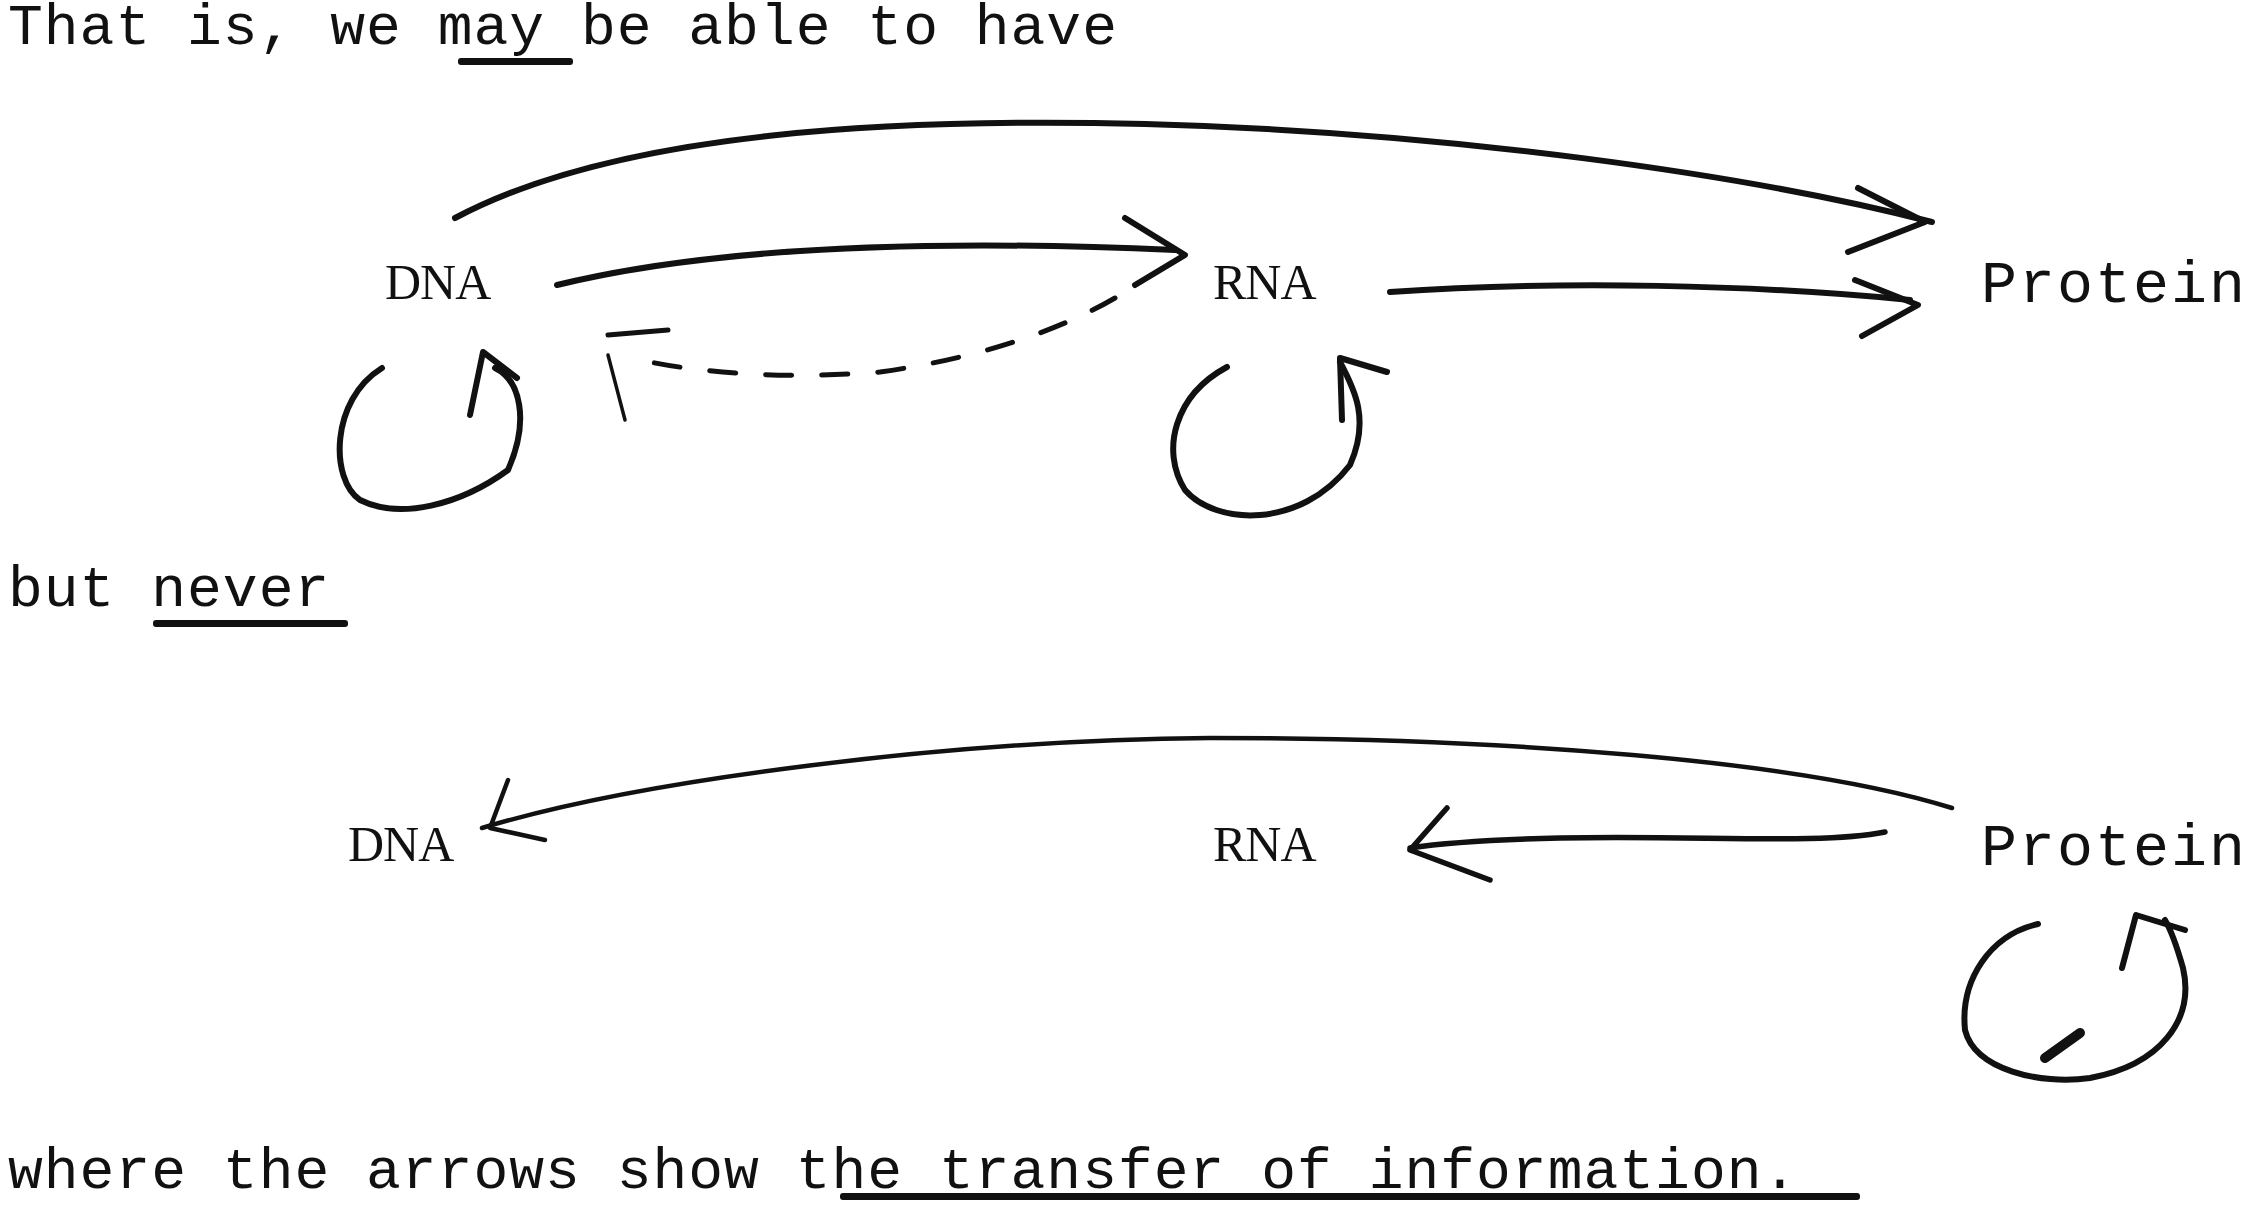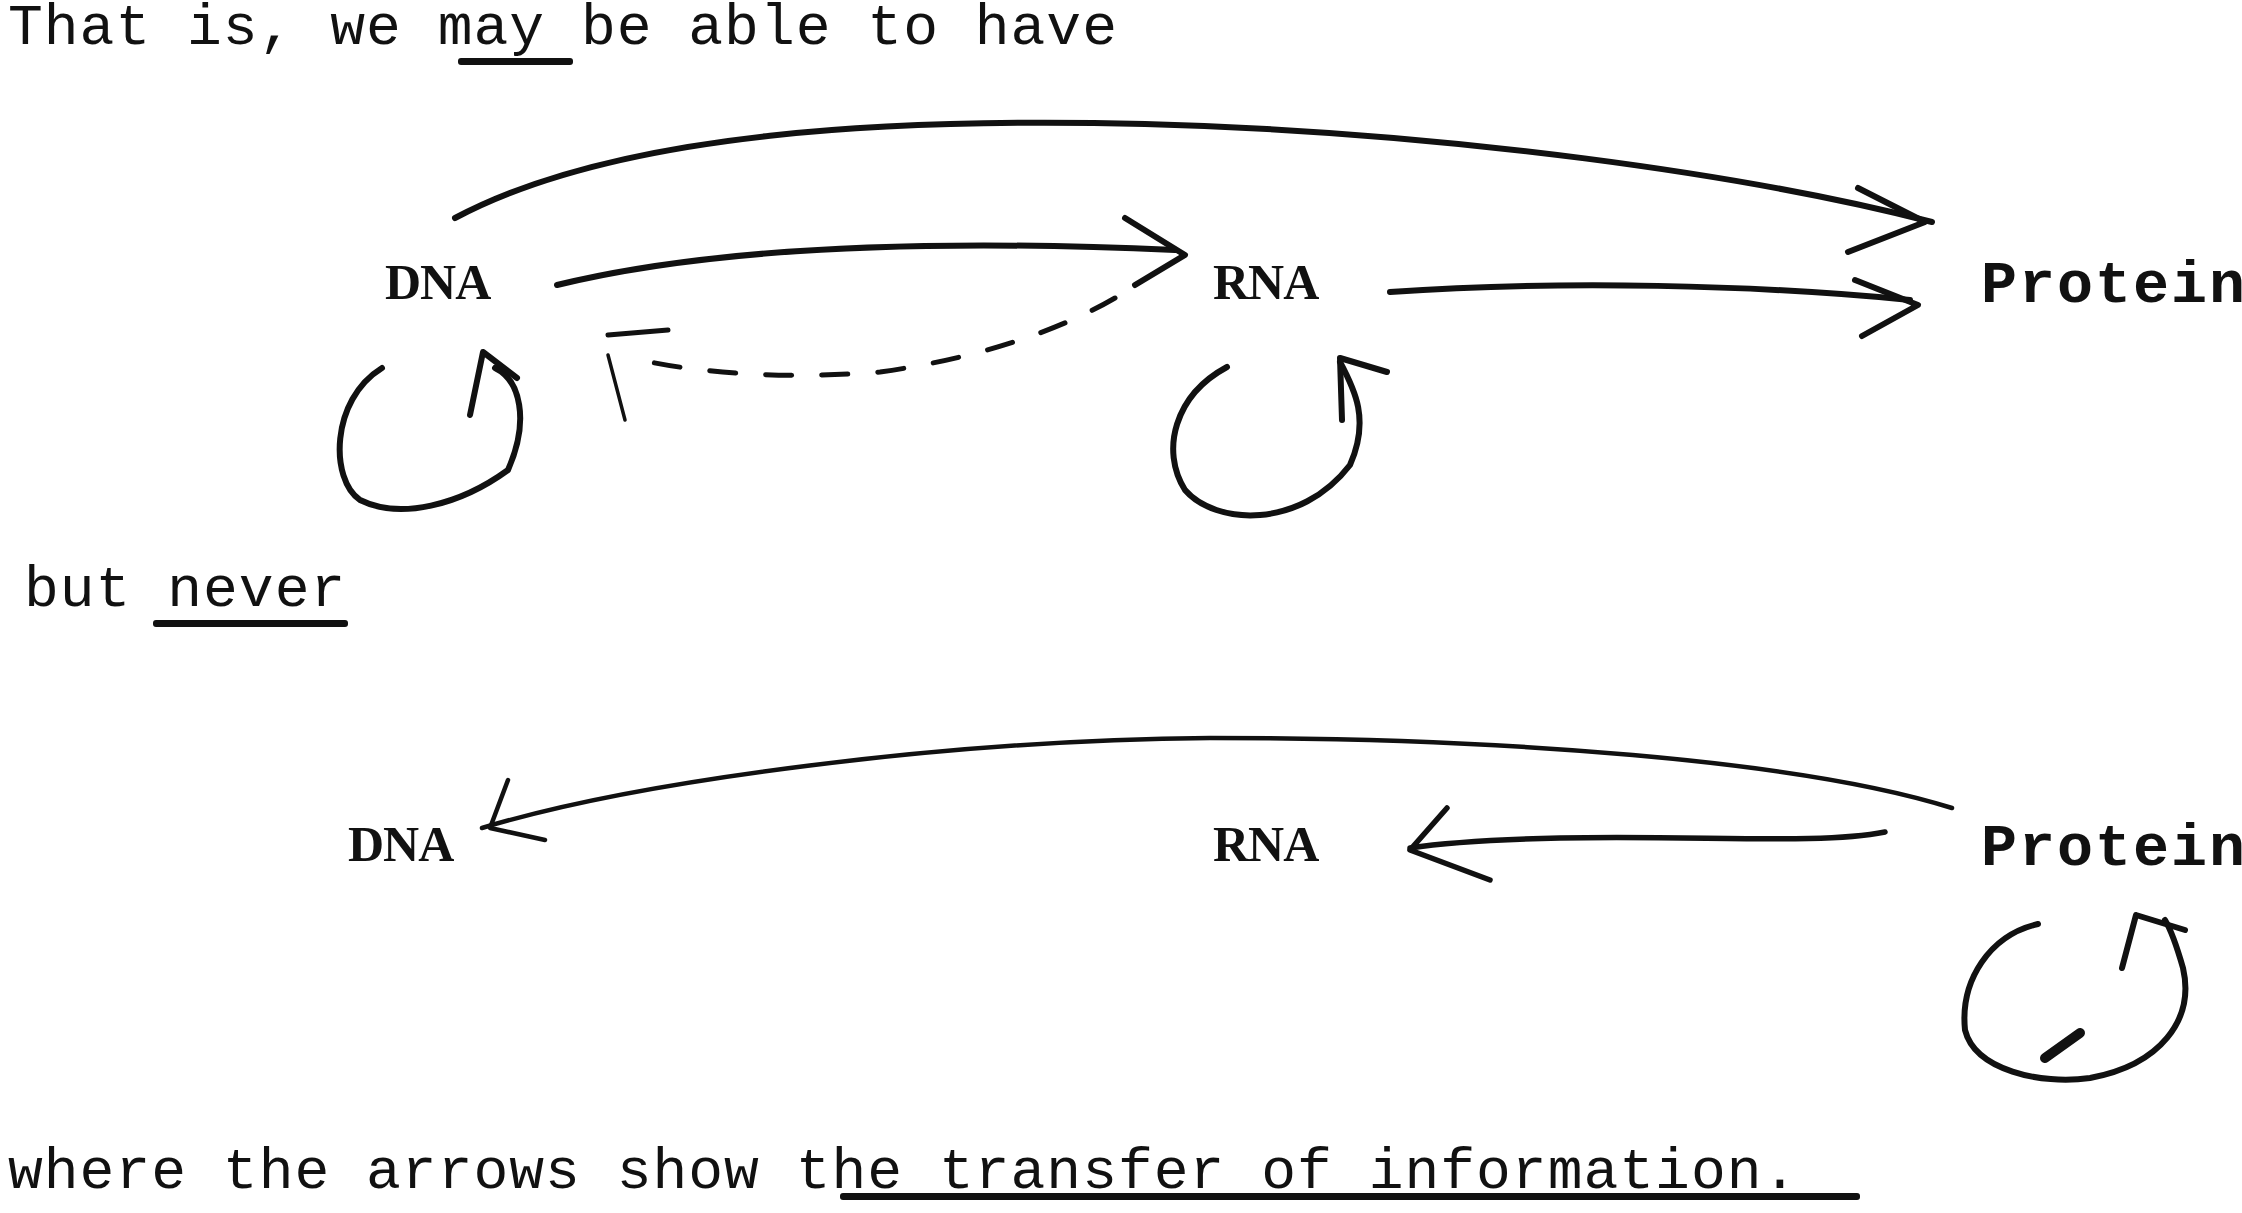--- a/index.html
+++ b/index.html
@@ -1,35 +1,35 @@
 <!DOCTYPE html>
 <html><head>
 <meta charset="utf-8">
 <style>
   html, body { margin:0; padding:0; background:#ffffff; }
   body { width:2242px; height:1213px; position:relative; overflow:hidden; }
   .tw { position:absolute; font-family:"Liberation Mono","DejaVu Sans Mono",monospace; color:#111; white-space:pre; letter-spacing:1px; }
   .line { font-size:58px; font-weight:normal; }
-  .node { font-family:"Liberation Serif","DejaVu Serif",serif; font-weight:bold; font-size:50px; color:#111; position:absolute; letter-spacing:-1px;text-align:right; }
+  .node { font-family:"Liberation Serif","DejaVu Serif",serif; font-weight:normal; font-size:50px; color:#111; position:absolute; letter-spacing:-1px;text-align:right; }
   .node.protein { font-family:"Liberation Mono","DejaVu Sans Mono",monospace; font-size:60px; letter-spacing:2px;margin-left:16px; }
   .ul { position:absolute; height:7px; background:#111; border-radius:3px; }
   svg.arrows { position:absolute; left:0; top:0; }
   svg.arrows path { fill:none; stroke:#111; stroke-linecap:round; stroke-linejoin:round; }
 </style>
 </head>
 <body>
 
 <div class="tw line" style="left:8px; top:-4px;"><span>That is, we </span><span>may</span><span> be able to have</span></div>
 <div class="ul" style="left:458px; top:58px; width:115px;"></div>
 
 <div class="node" style="left:385px; top:253px;">DNA</div>
 <div class="node" style="left:1213px; top:253px;">RNA</div>
 <div class="node protein" style="left:1965px; top:252px;">Protein</div>
 
-<div class="tw line" style="left:24px; top:558px;"><span>but </span><span>never</span></div>
+<div class="tw line" style="left:8px; top:558px;"><span>but </span><span>never</span></div>
 <div class="ul" style="left:153px; top:620px; width:195px;"></div>
 
 <div class="node" style="left:348px; top:815px;">DNA</div>
 <div class="node" style="left:1213px; top:815px;">RNA</div>
 <div class="node protein" style="left:1965px; top:815px;">Protein</div>
 
 <div class="tw line" style="left:8px; top:1120px;margin-top:20px;"><span>where the arrows show </span><span>the transfer of information</span><span>.</span></div>
 <div class="ul" style="left:840px; top:1193px; width:1020px;"></div>
 
 <svg class="arrows" width="2242" height="1213" viewBox="0 0 2242 1213">

